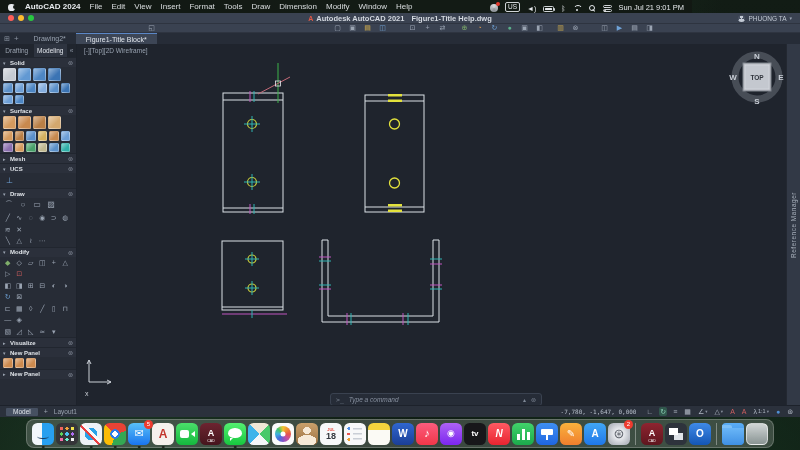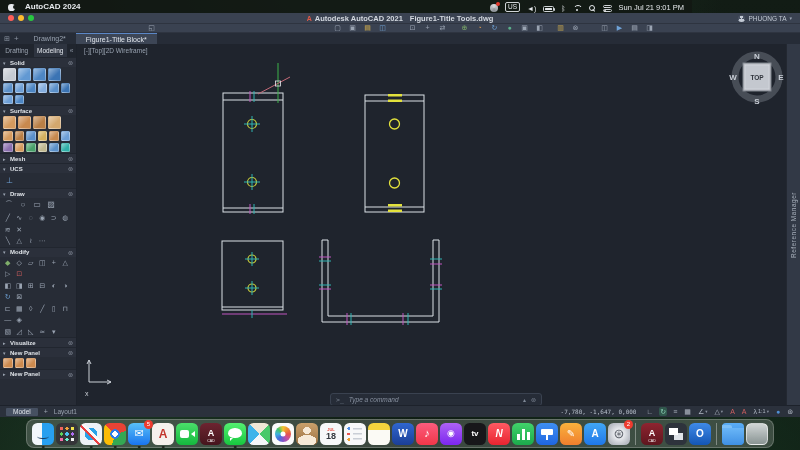--- a/index.html
+++ b/index.html
@@ -268,20 +268,33 @@
 </style>
 </head>
 <body>
 
 <div id="screen">
 
   <div id="menubar">
     <div class="mb-left">
       <span class="apple"></span>
       <span class="mb-app">AutoCAD 2024</span>
+      <span id="mb-items" style="display:flex;gap:9px;">
+          <span class="mb-item">File</span>
+          <span class="mb-item">Edit</span>
+          <span class="mb-item">View</span>
+          <span class="mb-item">Insert</span>
+          <span class="mb-item">Format</span>
+          <span class="mb-item">Tools</span>
+          <span class="mb-item">Draw</span>
+          <span class="mb-item">Dimension</span>
+          <span class="mb-item">Modify</span>
+          <span class="mb-item">Window</span>
+          <span class="mb-item">Help</span>
+        </span>
     </div>
     <div class="mb-right" id="mb-right">
         <span class="mb-appicon">
           <span class="dot"></span>
         </span>
         <span class="mb-box">US</span>
         <span class="mb-glyph">◄)</span>
         <span class="battery"></span>
         <span class="mb-glyph">ᛒ</span>
         <span class="wifi"></span>
@@ -296,21 +309,21 @@
 
   <div id="window">
 
     <div id="titlebar">
       <div class="lights">
         <span class="light l-red"></span>
         <span class="light l-yel"></span>
         <span class="light l-grn"></span>
       </div>
       <div class="tb-title">
-        <span class="acad-mini">A</span><span>Autodesk AutoCAD 2021</span><span class="tb-doc">Figure1-Title Tools.dwg</span>
+        <span class="acad-mini">A</span><span>Autodesk AutoCAD 2021</span><span class="tb-doc">Figure1-Title Help.dwg</span>
       </div>
       <div class="user-badge">
         <span class="person-ic"></span>
         <span>PHUONG TA</span>
         <span class="caret">▾</span>
       </div>
     </div>
 
     <div id="toolbar">
         <div class="tb-group" style="margin-left: 146px;">

